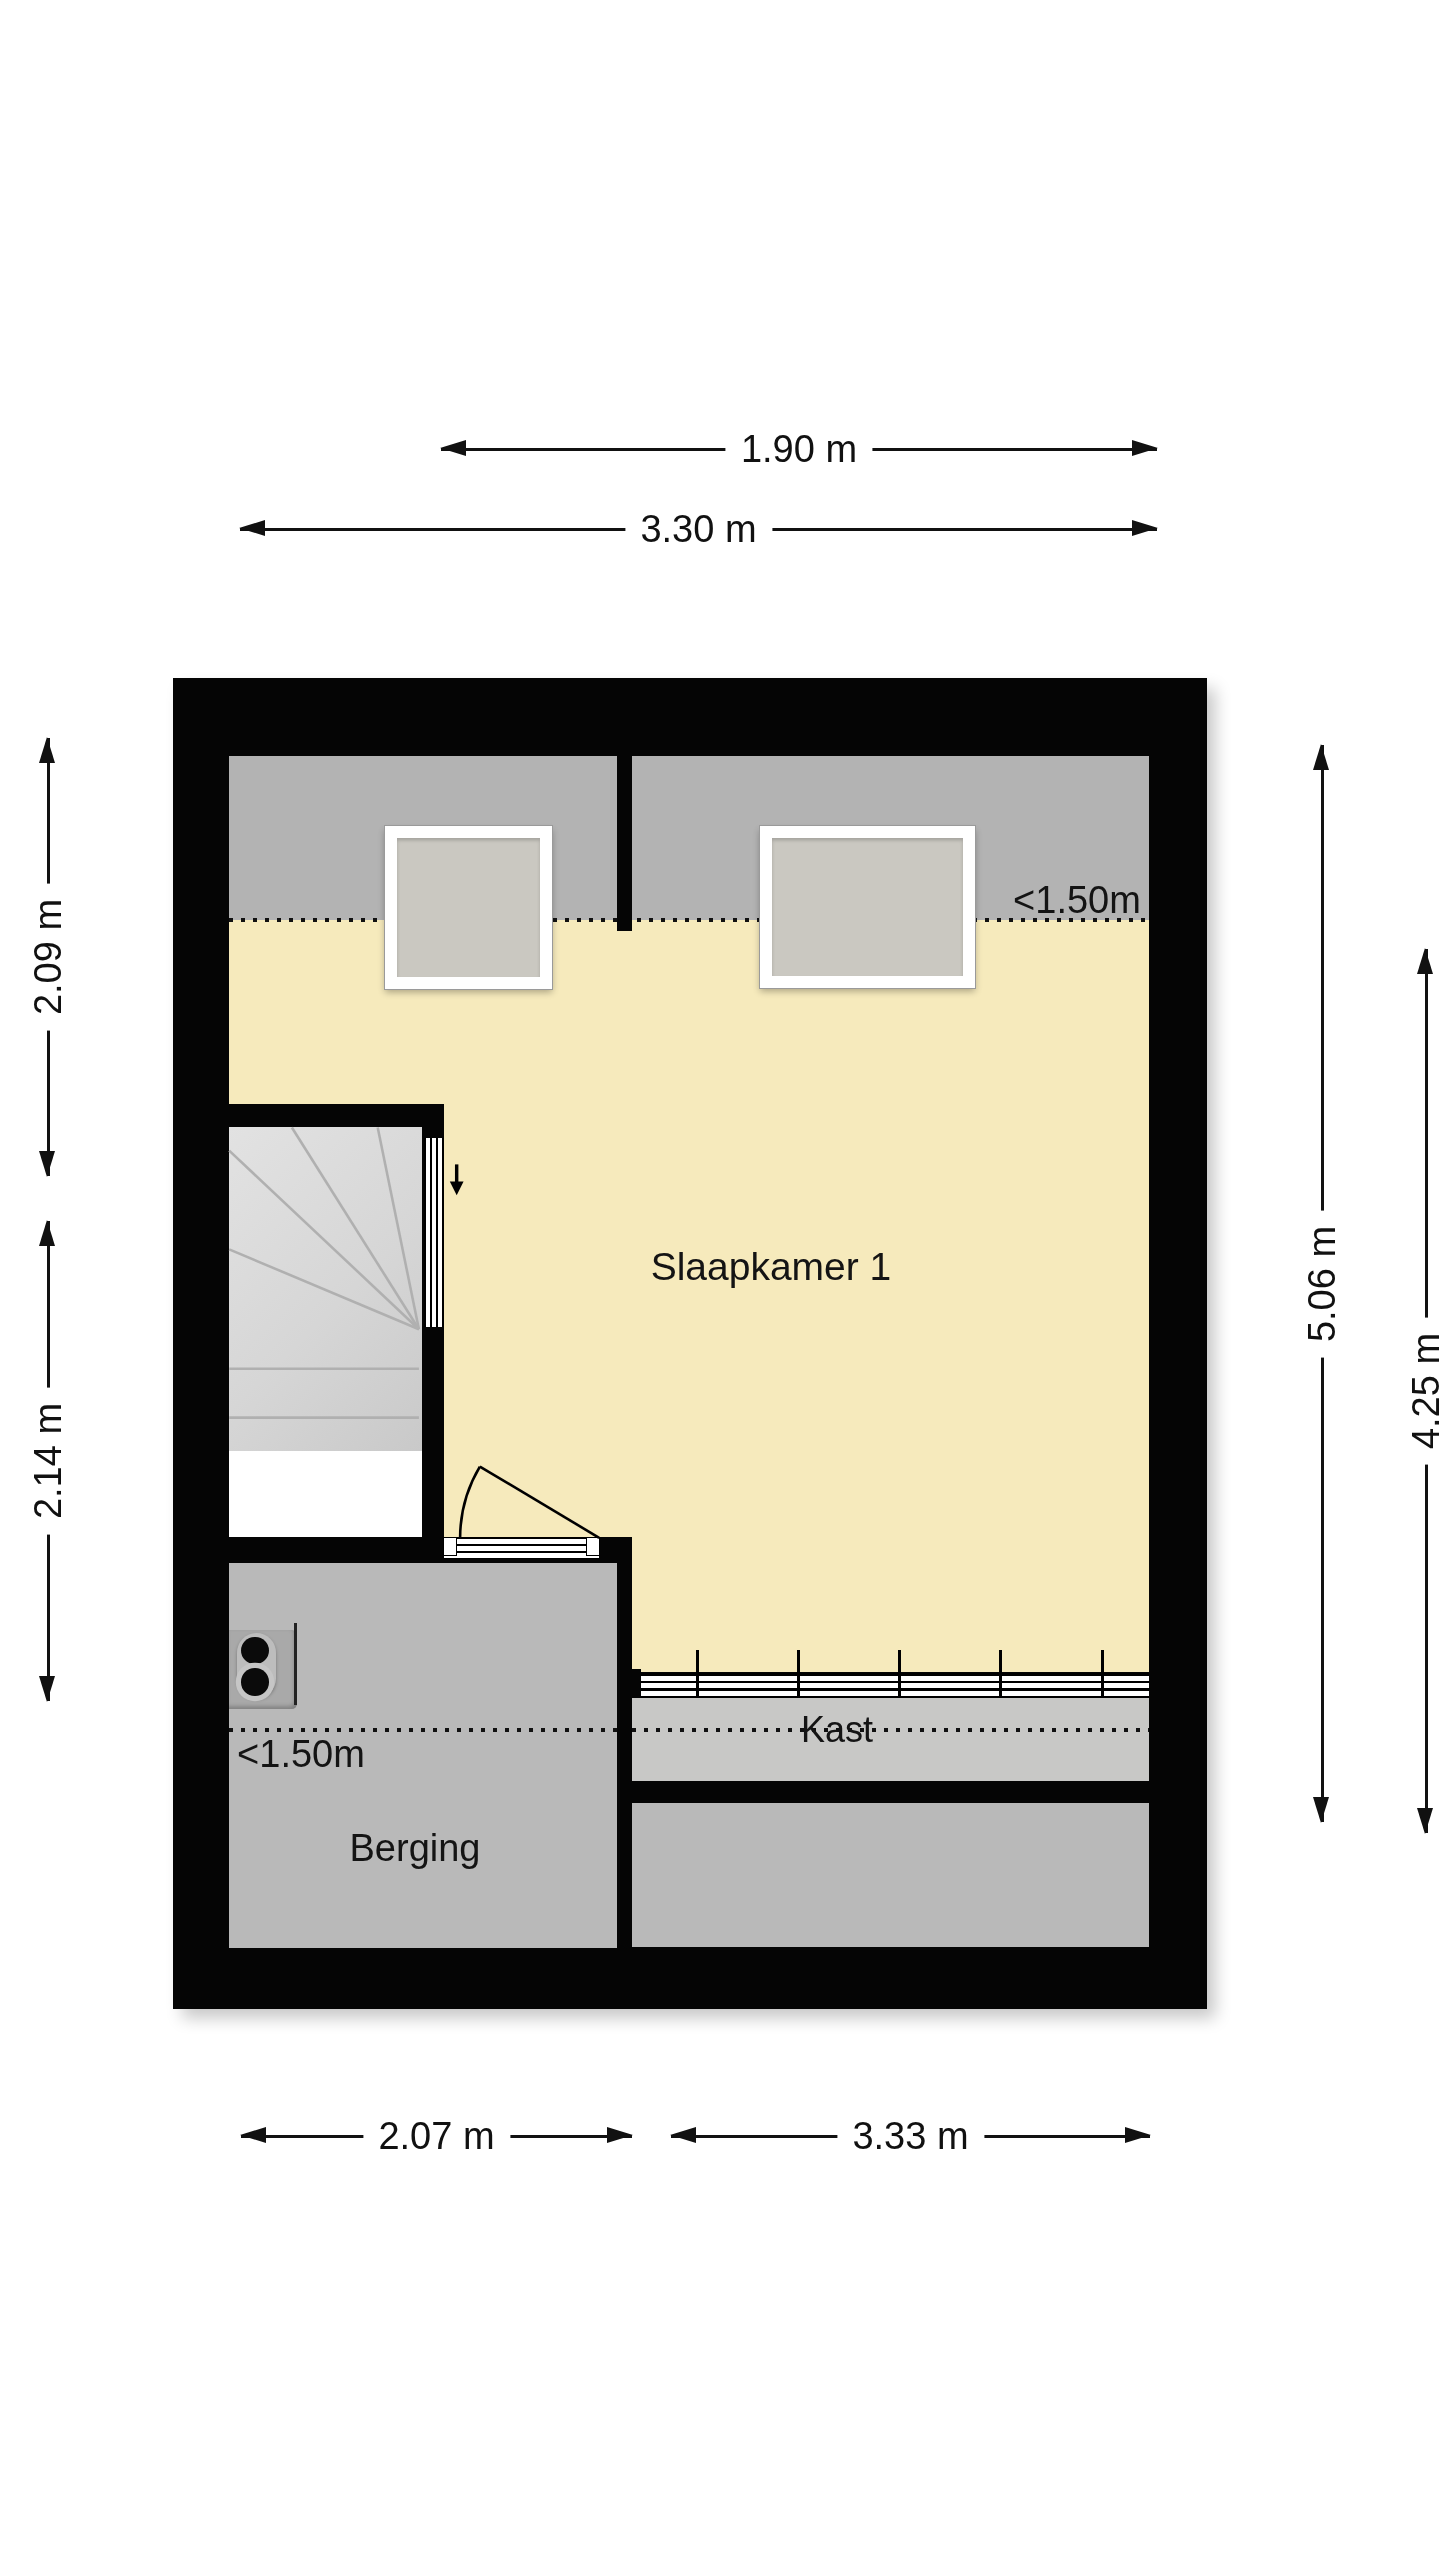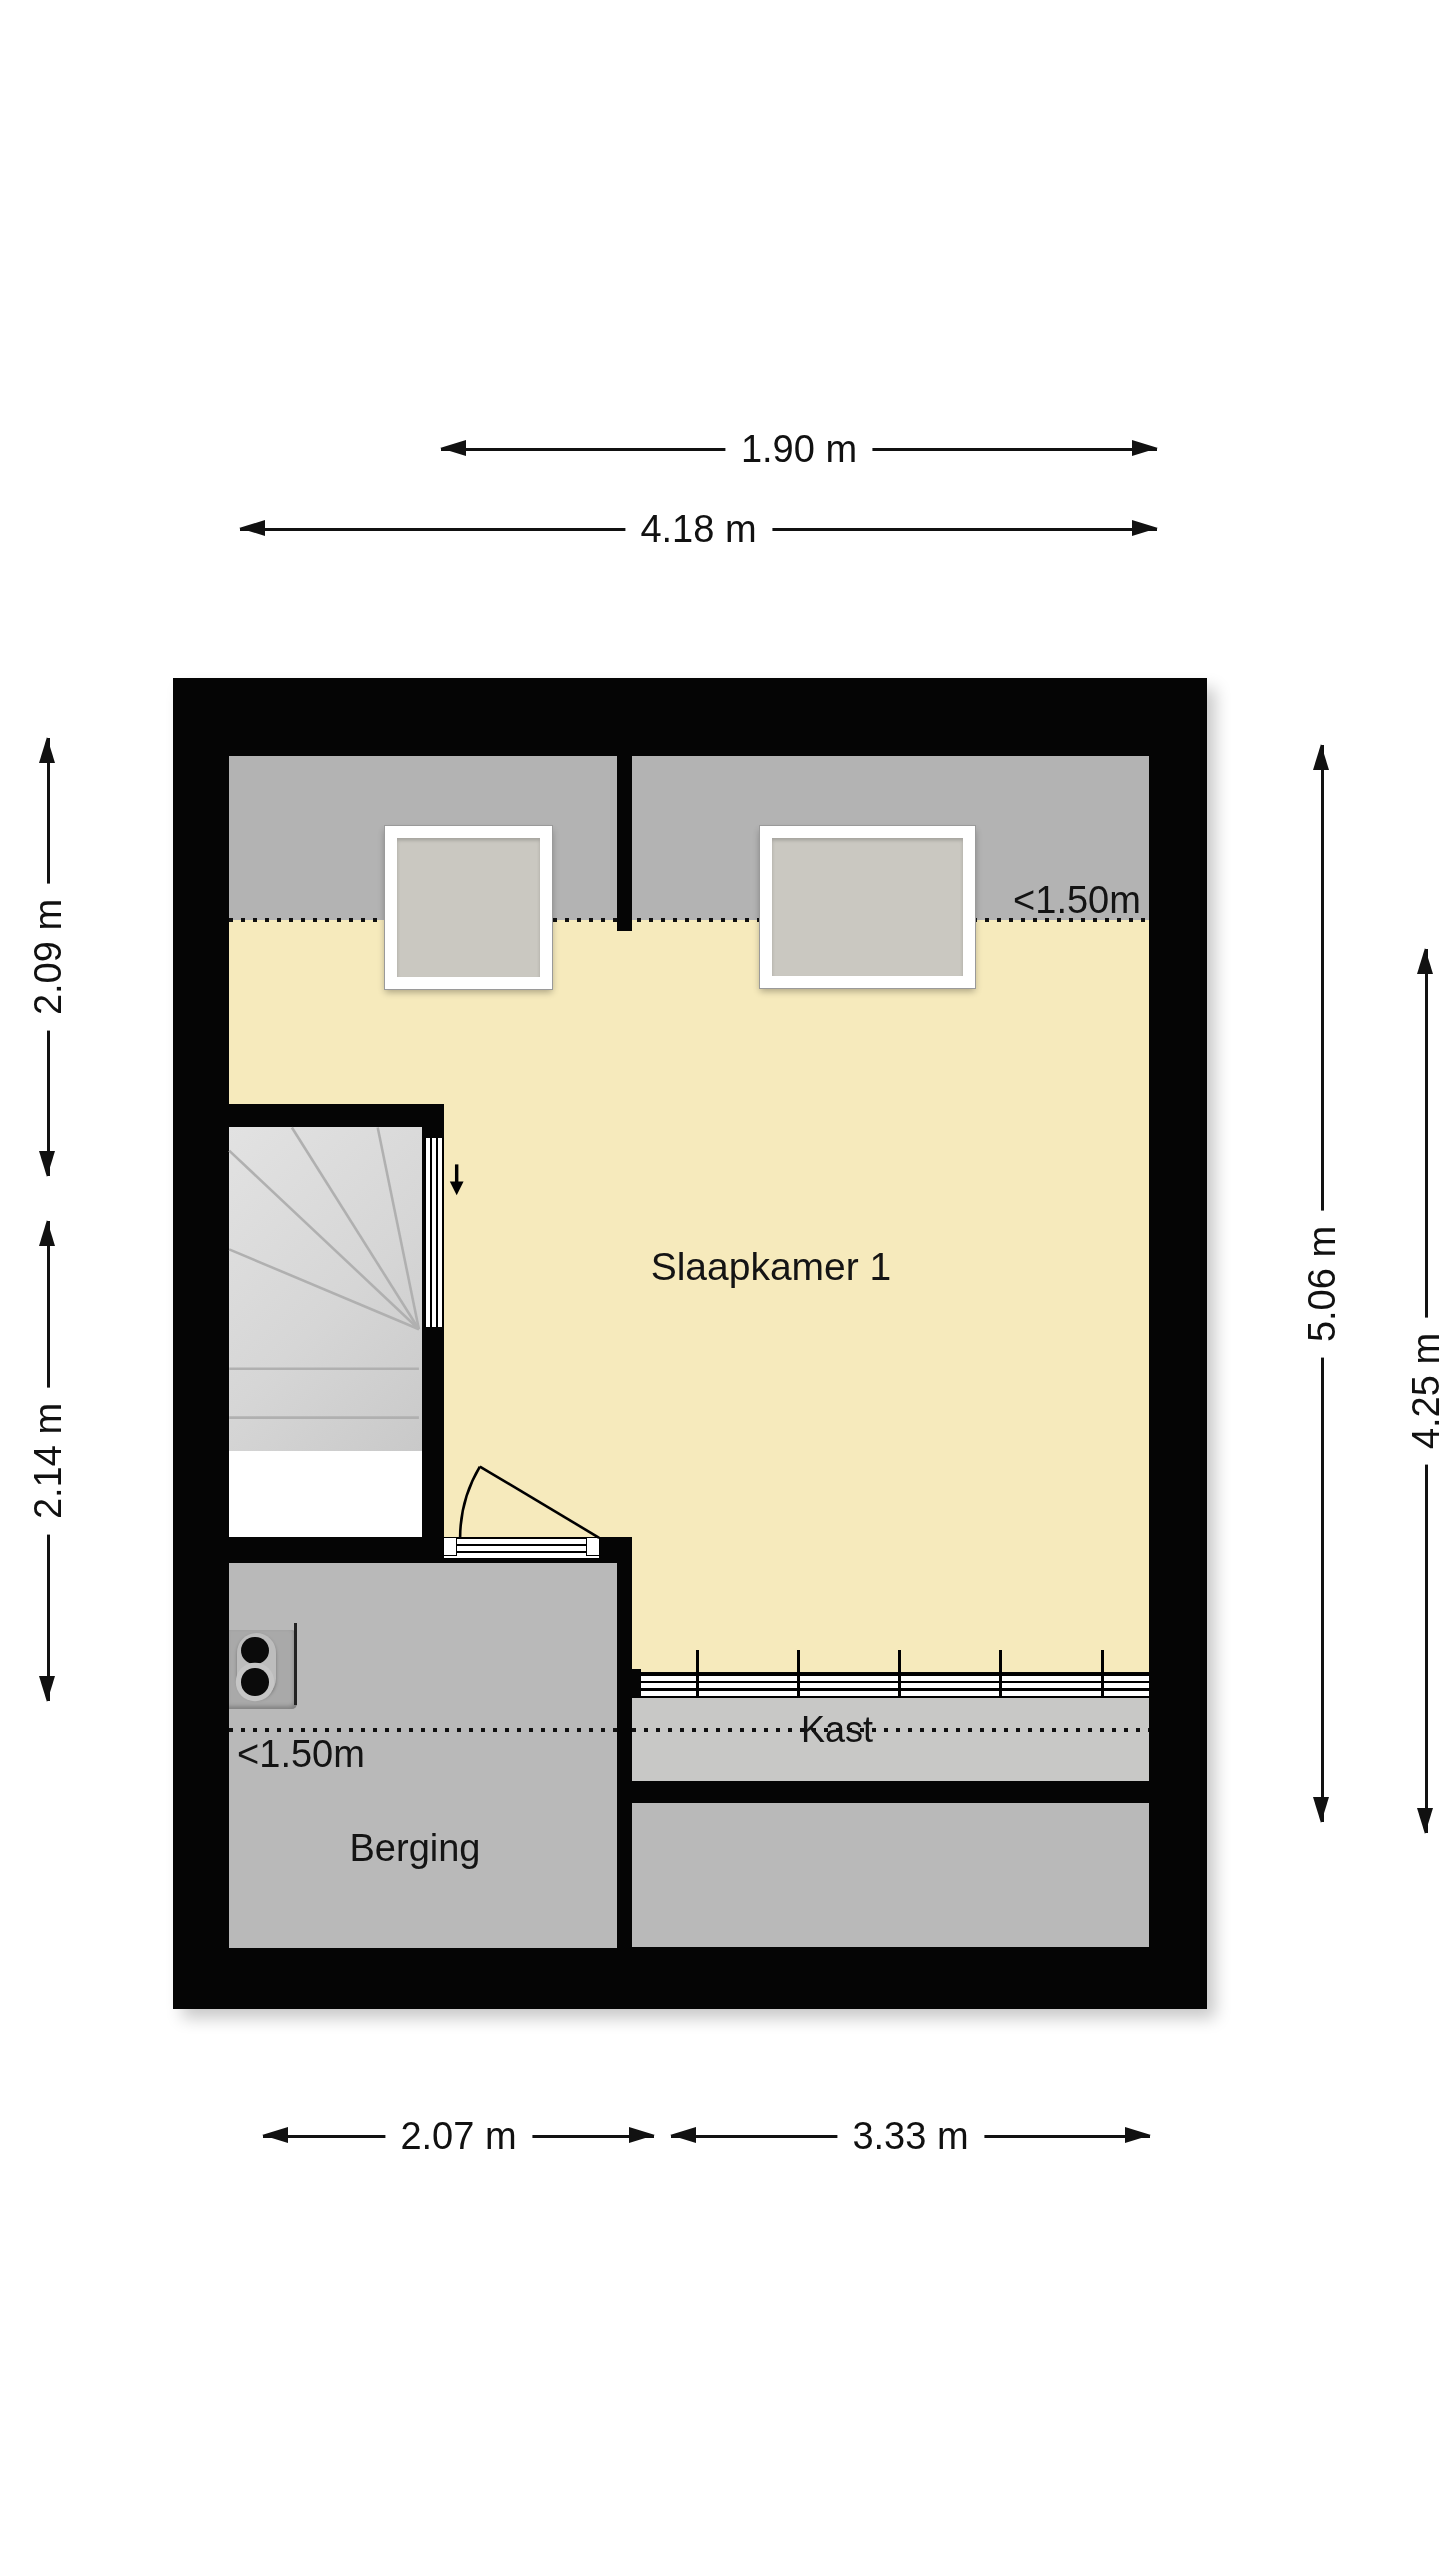--- a/index.html
+++ b/index.html
@@ -141,24 +141,24 @@
   <div class="dim dim-h" style="left:441px;top:430px;width:716px;height:38px;">
     <div class="dline"></div>
     <div class="ah ah-left"></div>
     <div class="ah ah-right"></div>
     <span class="dim-label">1.90 m</span>
   </div>
   <div class="dim dim-h" style="left:240px;top:510px;width:917px;height:38px;">
     <div class="dline"></div>
     <div class="ah ah-left"></div>
     <div class="ah ah-right"></div>
-    <span class="dim-label">4.18 m</span>
+    <span class="dim-label">3.30 m</span>
   </div>
 
-  <div class="dim dim-h" style="left:263px;top:2117px;width:391px;height:38px;">
+  <div class="dim dim-h" style="left:241px;top:2117px;width:391px;height:38px;">
     <div class="dline"></div>
     <div class="ah ah-left"></div>
     <div class="ah ah-right"></div>
     <span class="dim-label">2.07 m</span>
   </div>
   <div class="dim dim-h" style="left:671px;top:2117px;width:479px;height:38px;">
     <div class="dline"></div>
     <div class="ah ah-left"></div>
     <div class="ah ah-right"></div>
     <span class="dim-label">3.33 m</span>

